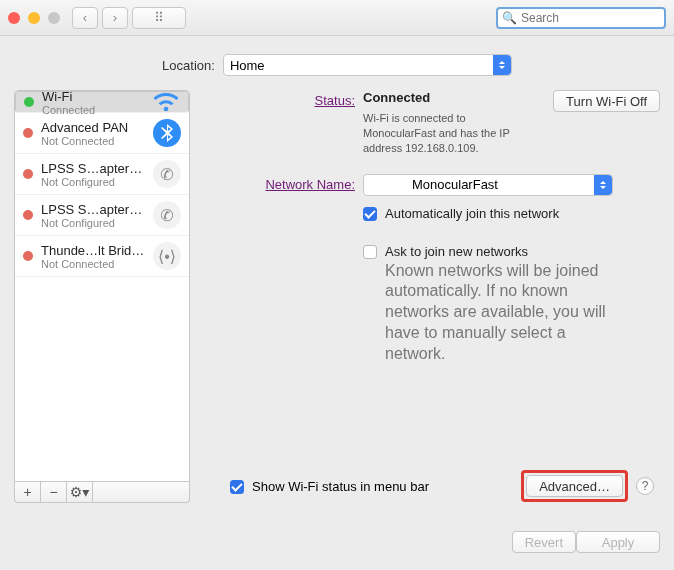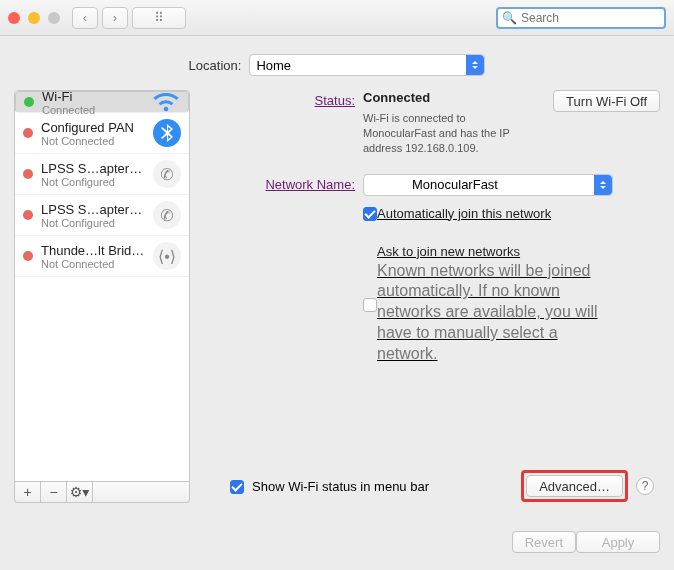--- a/index.html
+++ b/index.html
@@ -11,21 +11,21 @@
   .navbtns{display:flex; gap:4px; margin-left:12px;}
   .sqbtn{width:26px;height:22px;border:1px solid #c9c9c9;border-radius:4px;background:linear-gradient(#fdfdfd,#f0f0f0);display:flex;align-items:center;justify-content:center;color:#888;font-size:13px;}
   .sqbtn.wide{width:54px;}
   .wintitle{position:absolute; left:0; right:0; text-align:center; font-size:13px; color:#4a4a4a; pointer-events:none;}
   .searchwrap{margin-left:auto; width:170px; height:22px; border:2px solid #6ea7df; border-radius:4px; background:#fff; display:flex; align-items:center; padding:0 4px; gap:4px;}
   .searchwrap input{border:none; outline:none; font-size:12px; flex:1; background:transparent;}
   .searchicon{color:#888; font-size:12px;}
   .locrow{display:flex; align-items:center; justify-content:center; gap:8px; padding:18px 0 14px;}
   .locrow label{font-size:13px; color:#333;}
   .sel{height:22px; border:1px solid #c8c8c8; border-radius:4px; background:#fff; display:flex; align-items:center; padding:0 6px; font-size:13px; position:relative;}
-  .sel.loc{width:236px;}
+  .sel.loc{width:289px;}
   .sel .arrows{position:absolute; right:0; top:0; bottom:0; width:18px; background:#3b82f6; border-radius:0 4px 4px 0; display:flex; flex-direction:column; align-items:center; justify-content:center;}
   .sel .arrows::before{content:"";border:3px solid transparent;border-bottom-color:#fff;margin-bottom:2px;}
   .sel .arrows::after{content:"";border:3px solid transparent;border-top-color:#fff;}
   .body{display:flex; padding:0 14px 14px; gap:10px;}
   .sidewrap{width:176px;}
   .sidebar{height:392px; background:#fff; border:1px solid #c6c6c6; border-radius:4px 4px 0 0; overflow:hidden;}
   .srow{display:flex; align-items:center; padding:6px 8px; gap:8px; border-bottom:1px solid #f0f0f0;}
   .srow.sel{background:#dcdcdc;}
   .dot{width:10px;height:10px;border-radius:50%;}
   .dot.green{background:#39c24a;} .dot.red{background:#e36a5c;}
@@ -39,21 +39,21 @@
   .sbbtn{width:26px;height:20px;border-right:1px solid #c6c6c6;display:flex;align-items:center;justify-content:center;font-size:14px;color:#555;}
   .sbbtn:last-child{border-right:none;flex:1;justify-content:flex-start;padding-left:4px;}
   .main{flex:1; background:transparent; position:relative;}
   .mrow{display:flex; align-items:flex-start; gap:8px; margin-bottom:10px;}
   .mlab{width:155px; text-align:right; font-size:13px; color:#701a75; padding-top:3px;text-decoration:underline;}
   .mval{flex:1;}
   .statval{font-size:13px; font-weight:700; color:#222;}
   .btn{height:22px; padding:0 12px; border:1px solid #c4c4c4; border-radius:4px; background:linear-gradient(#fff,#f2f2f2); font-size:13px; color:#333; display:inline-flex; align-items:center;}
   .substat{font-size:11px; color:#555; line-height:1.35; max-width:250px;}
   .sel.net{width:250px;padding-left:48px;}
-  .cbrow{display:flex; align-items:center; gap:0; margin-left:163px; margin-bottom:8px;text-decoration:underline;}
+  .cbrow{display:flex; align-items:flex-start; gap:8px; margin-left:163px; margin-bottom:8px;}
   .cb{width:14px;height:14px;border-radius:3px;border:1px solid #b9b9b9;background:#fff;flex-shrink:0;margin-top:1px;}
   .cb.on{background:#2f74ea;border-color:#2f74ea;position:relative;}
   .cb.on::after{content:"";position:absolute;left:3px;top:0px;width:4px;height:8px;border:solid #fff;border-width:0 2px 2px 0;transform:rotate(45deg);}
   .cbrow .ct{font-size:13px; color:#222;}
   .cbrow .cs{font-size:16px; color:#777; max-width:235px; line-height:1.3; margin-top:2px;}
   .footer{position:absolute; left:0; right:0; bottom:0;}
   .foot1{display:flex; align-items:center; padding:0 6px 0 30px;}
   .foot1 .cb{margin-right:8px;}
   .foot1 .lab{font-size:13px; flex:1;}
   .advbtn{border:3px solid #e03b33; border-radius:4px; padding:2px;}
@@ -101,21 +101,21 @@
         </div>
         <span class="cicon wifi">
           <svg class="wifi" viewBox="0 0 24 24">
               <path fill="#3a93f7" d="M12 20a2 2 0 1 0 0-4 2 2 0 0 0 0 4zm-4.6-5.2a7 7 0 0 1 9.2 0l1.8-1.8a9.5 9.5 0 0 0-12.8 0zM3 10.2a14 14 0 0 1 18 0l1.8-1.8a16.5 16.5 0 0 0-21.6 0z"></path>
             </svg>
         </span>
       </div>
       <div class="srow">
         <span class="dot red"></span>
         <div class="txt">
-          <div class="nm">Configured PAN</div>
+          <div class="nm">Advanced PAN</div>
           <div class="st">Not Connected</div>
         </div>
         <span class="cicon bt">
           <svg width="14" height="18" viewBox="0 0 14 18">
               <path fill="#fff" d="M7 0v7L2 3 1 4l5 5-5 5 1 1 5-4v7l6-5-4-4 4-4zM8 3l3 2-3 2zm0 12v-4l3 2z"></path>
             </svg>
         </span>
       </div>
       <div class="srow">
         <span class="dot red"></span>

